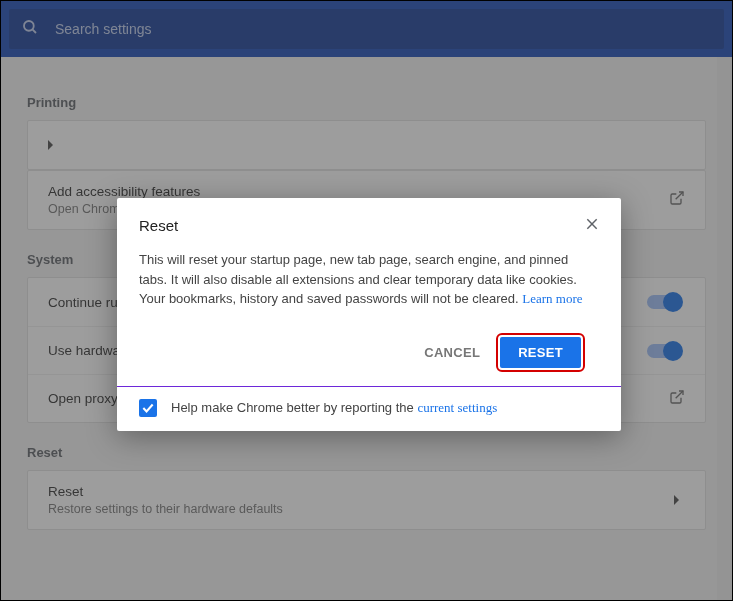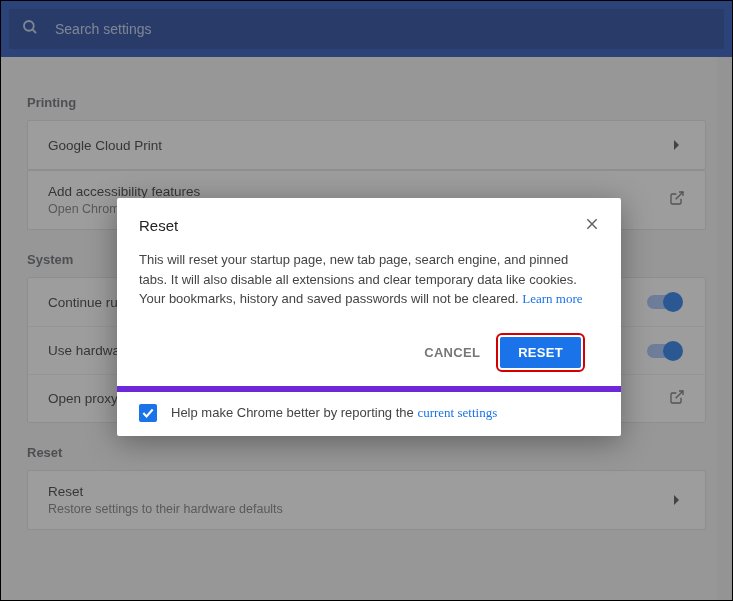--- a/index.html
+++ b/index.html
@@ -107,21 +107,21 @@
   .btn-primary {
     background: #1a73e8; color: #fff; border: none;
     font-size: 13px; font-weight: 600;
     padding: 8px 18px; cursor: pointer;
     border-radius: 2px;
     outline: 2px solid #d40000;
     outline-offset: 2px;
     letter-spacing: 0.3px;
   }
   .dialog-footer {
-    border-top: 6px solid #6d28d9;
+    border-top: 1px solid #6d28d9;
     padding: 12px 22px 14px 22px;
     display: flex; align-items: center; gap: 14px;
     font-size: 13px; color: #444;
   }
   .checkbox {
     width: 18px; height: 18px; background: #1a73e8;
     border-radius: 2px; display: flex; align-items: center; justify-content: center;
     cursor: pointer; flex-shrink: 0;
   }
   .checkbox svg { display: block; }
@@ -144,23 +144,20 @@
     </span>
     <input type="text" placeholder="Search settings" style="">
   </div>
 </div>
 
 <div class="content">
 
   <div class="section-title">Printing</div>
   <div class="card">
     <div class="row">
-      <div class="row-text">
-        <div class="row-title">Google Cloud Print</div>
-      </div>
       <div class="chevron-right"></div>
     </div>
   </div>
 
   <div class="card">
     <div class="row">
       <div class="row-text">
         <div class="row-title">Add accessibility features</div>
         <div class="row-sub">Open Chrome Web Store</div>
       </div>

